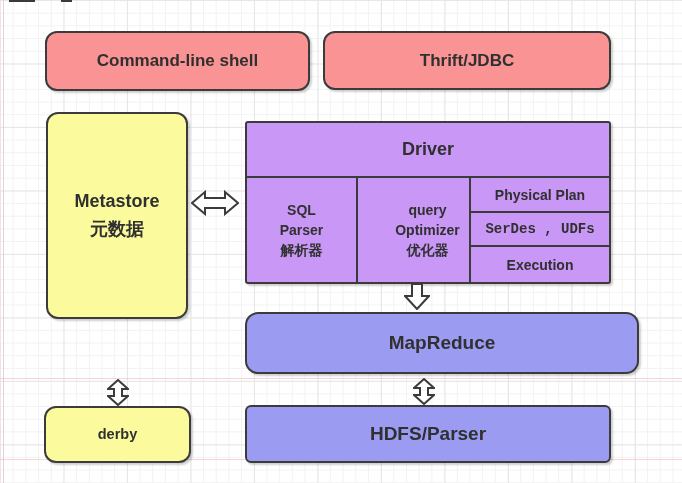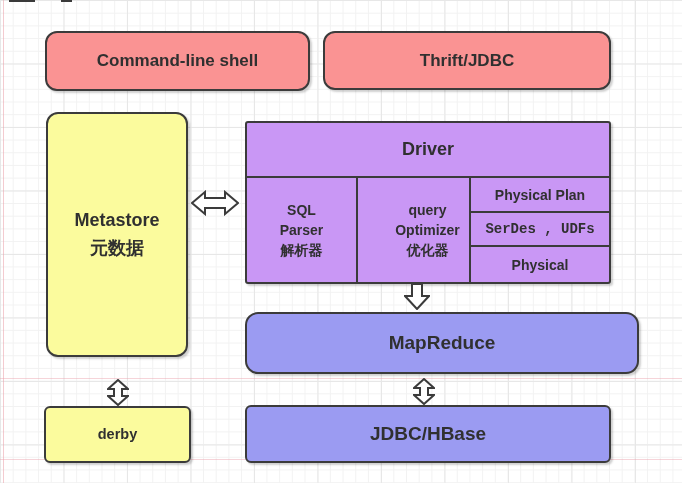--- a/index.html
+++ b/index.html
@@ -99,21 +99,21 @@
   <div class="edge-artifact" style="left:61px; width:11px;"></div>
 
   <div class="node pink rounded fs-17" style="left:45px; top:31px; width:265px; height:60px;">
     <span>Command-line shell</span>
   </div>
 
   <div class="node pink rounded fs-17" style="left:323px; top:31px; width:288px; height:59px;">
     <span>Thrift/JDBC</span>
   </div>
 
-  <div class="node yellow rounded fs-18" style="left:46px; top:112px; width:142px; height:245px; line-height:1.55;">
+  <div class="node yellow rounded fs-18" style="left:46px; top:112px; width:142px; height:207px; line-height:1.55;">
     <span>Metastore</span>
     <span>元数据</span>
   </div>
 
   <div class="driver">
     <div class="cell d-title">
       <span>Driver</span>
     </div>
     <div class="cell d-sql line-block">
       <span>SQL</span>
@@ -125,33 +125,33 @@
       <span>Optimizer</span>
       <span>优化器</span>
     </div>
     <div class="cell d-pp">
       <span>Physical Plan</span>
     </div>
     <div class="cell d-ser">
       <span>SerDes , UDFs</span>
     </div>
     <div class="cell d-exec">
-      <span>Physical</span>
+      <span>Execution</span>
     </div>
   </div>
 
   <div class="node blue rounded fs-19" style="left:245px; top:312px; width:394px; height:62px; border-radius:13px;">
     <span>MapReduce</span>
   </div>
 
   <div class="node blue rounded fs-19" style="left:245px; top:405px; width:366px; height:58px; border-radius:6px;">
-    <span>JDBC/HBase</span>
+    <span>HDFS/Parser</span>
   </div>
 
-  <div class="node yellow fs-145 line-block" style="left:44px; top:406px; width:147px; height:57px; border-radius:6px;">
+  <div class="node yellow fs-145 line-block" style="left:44px; top:406px; width:147px; height:57px; border-radius:12px;">
     <span>derby</span>
   </div>
 
   <div class="arrow" style="left:191px; top:190px;" title="">
     <svg width="48" height="26" viewBox="0 0 48 26">
       <polygon points="1,13 14,2 14,8 34,8 34,2 47,13 34,24 34,18 14,18 14,24"></polygon>
     </svg>
   </div>
 
   <div class="arrow" style="left:404px; top:283px;">

